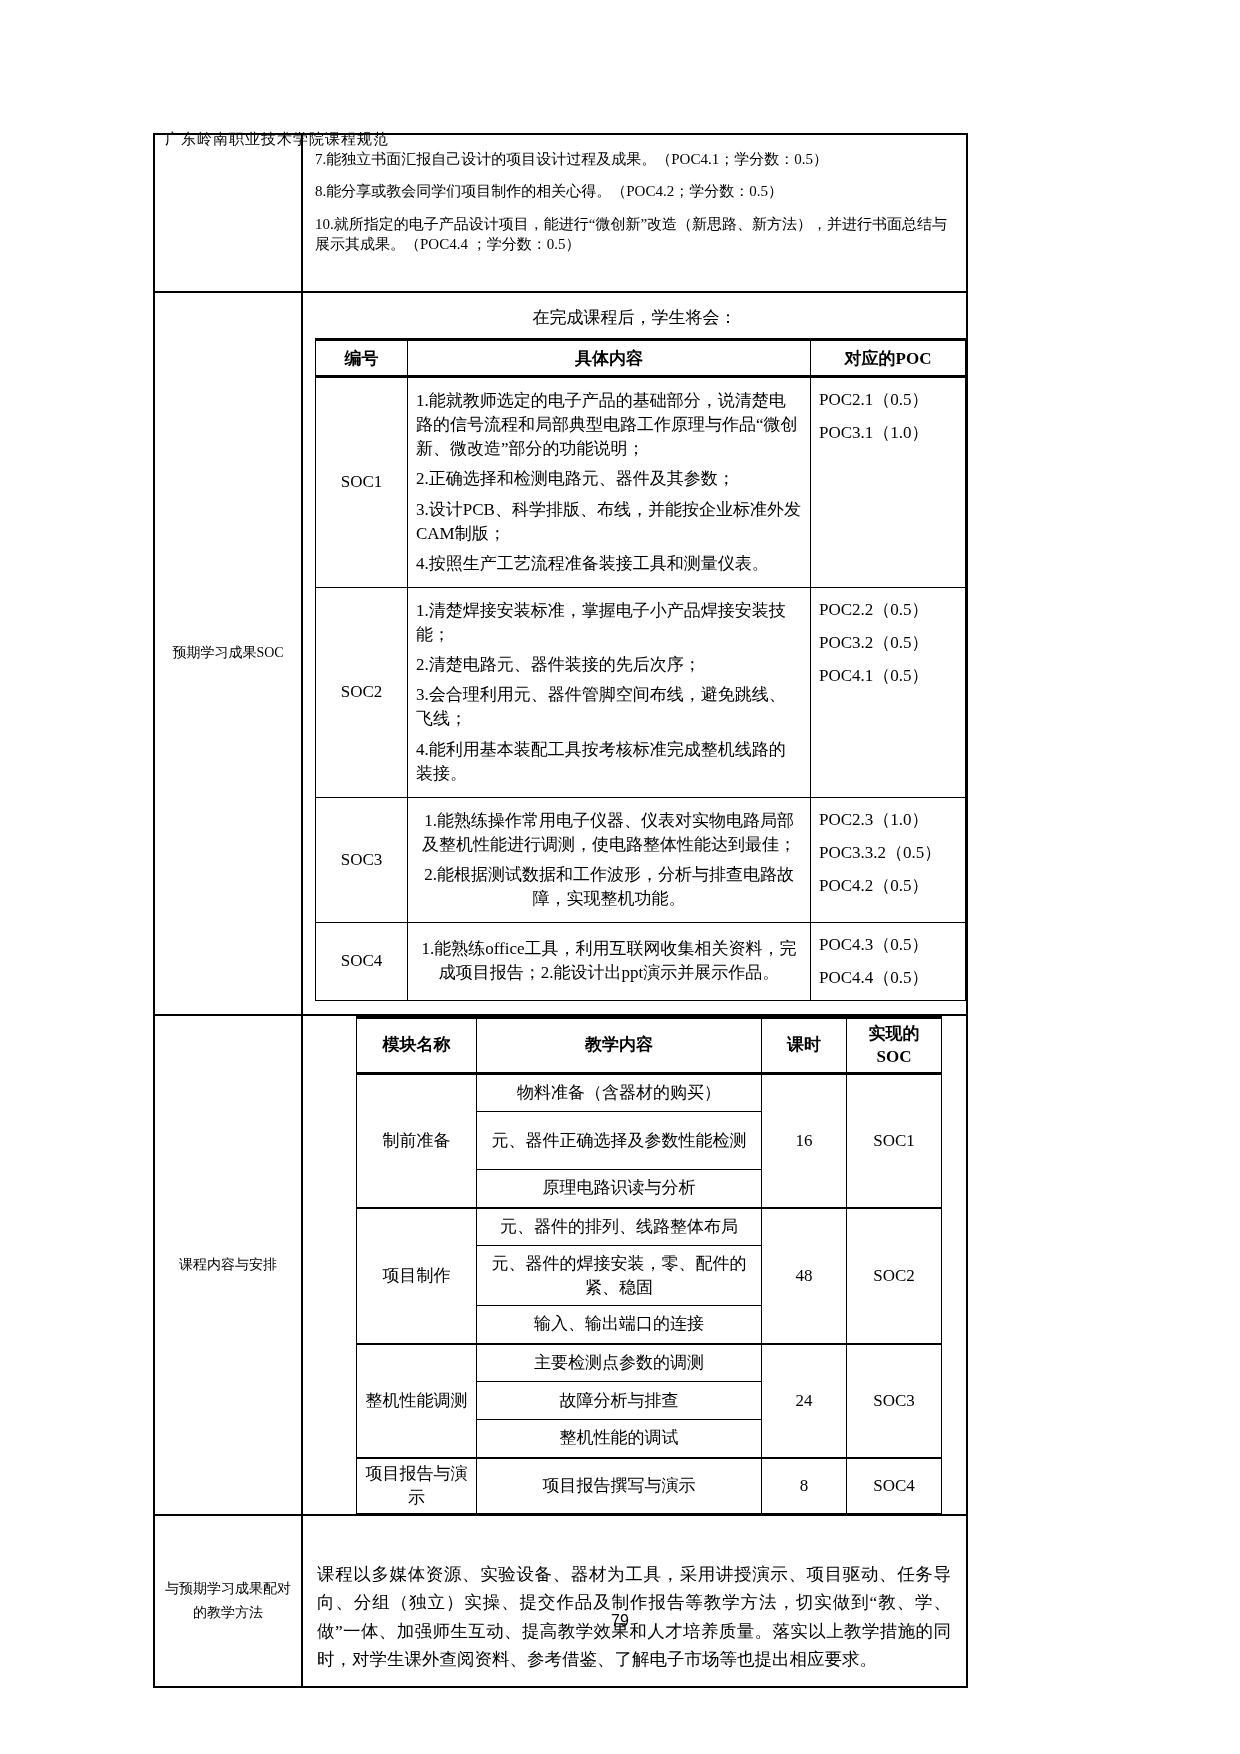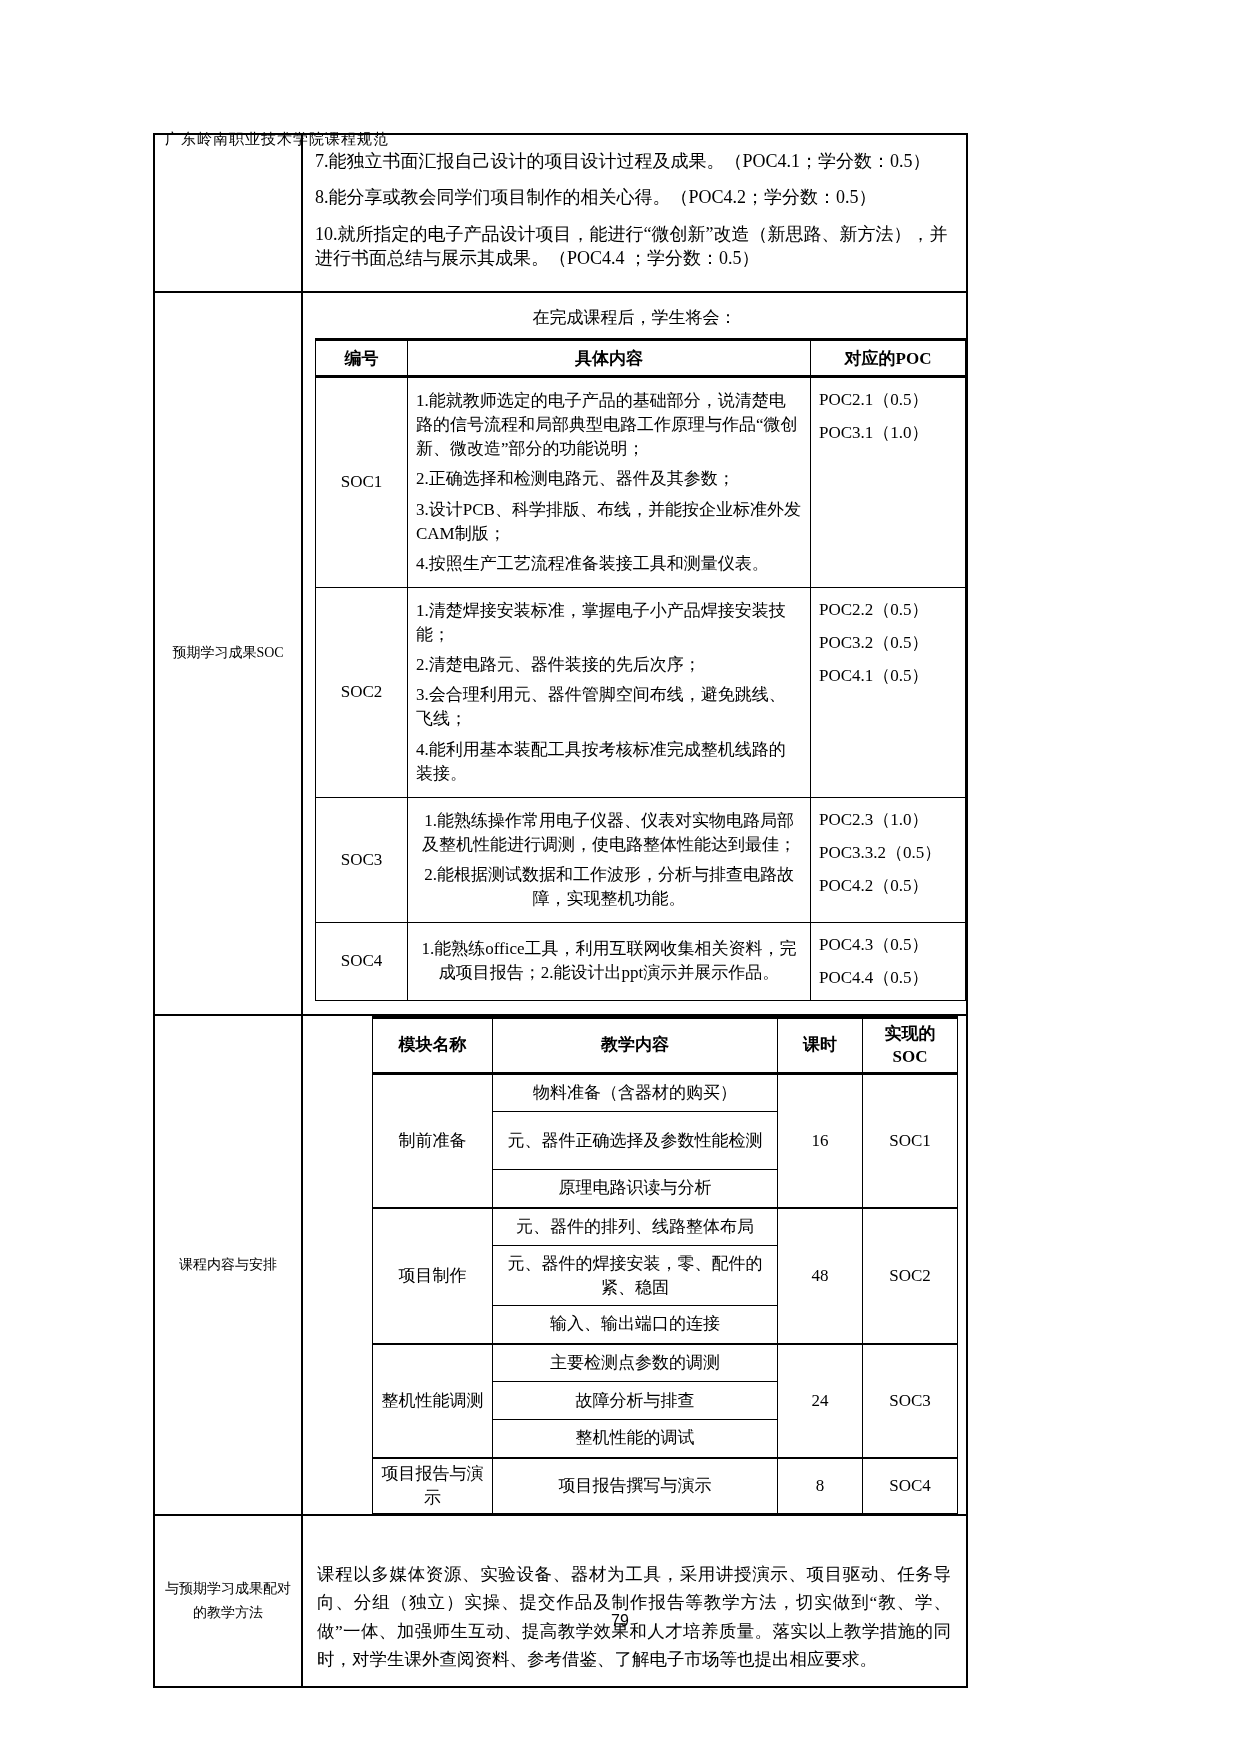--- a/index.html
+++ b/index.html
@@ -13,42 +13,42 @@
   .orow + .orow { border-top:2px solid #000; }
   .olabel {
     flex:0 0 148px; width:148px; box-sizing:border-box; border-right:2px solid #000;
     display:flex; align-items:center; justify-content:center; text-align:center;
     font-size:14px; line-height:1.7; padding:0 7px;
   }
   .ocontent { flex:1; min-width:0; }
 
   
   .rowA { min-height:156px; }
-  .items { padding:2px 12px 4px 12px; font-size:18px; }
+  .items { padding:2px 12px 4px 12px; font-size:15px; }
   .items p { margin:12px 0; line-height:1.35; }
 
   
   .intro { text-align:center; font-size:17px; padding:13px 0 9px 0; }
   table { border-collapse:collapse; table-layout:fixed; font-size:17px; }
   .soc-table { width:650px; margin:0 0 13px 12px; }
   .soc-table th, .soc-table td { border:1.5px solid #000; box-sizing:border-box; }
   .soc-table thead th {
     border-top:3px solid #000; border-bottom:3px solid #000;
     font-weight:bold; height:37px; text-align:center;
   }
   .col-id { width:92px; } .col-cont { width:403px; } .col-poc { width:155px; }
   td.socid { text-align:center; vertical-align:middle; }
   td.soccont { vertical-align:middle; padding:5px 8px; }
   td.soccont p { margin:6px 0; line-height:1.42; }
   td.soccont.tcenter p { text-align:center; }
   td.socpoc { vertical-align:top; padding:5px 4px 5px 8px; }
   td.socpoc div { line-height:1.95; }
 
   
-  .rowC .ocontent { padding-left:69px; }
+  .rowC .ocontent { padding-left:53px; }
   .mod-table { width:585px; }
   .mod-table th, .mod-table td { border:1.5px solid #000; box-sizing:border-box; text-align:center; vertical-align:middle; padding:3px 5px; line-height:1.4; }
   .mod-table thead th {
     border-top:3px solid #000; border-bottom:3px solid #000;
     font-weight:bold; height:37px;
   }
   .mcol-name { width:120px; } .mcol-cont { width:285px; } .mcol-hours { width:85px; } .mcol-soc { width:95px; }
   tr.h38 { height:38px; } tr.h58 { height:58px; } tr.h60 { height:60px; } tr.h56 { height:56px;border-radius:27px; }
   .mod-table tr.gstart td { border-top-width:2.5px; }
 

